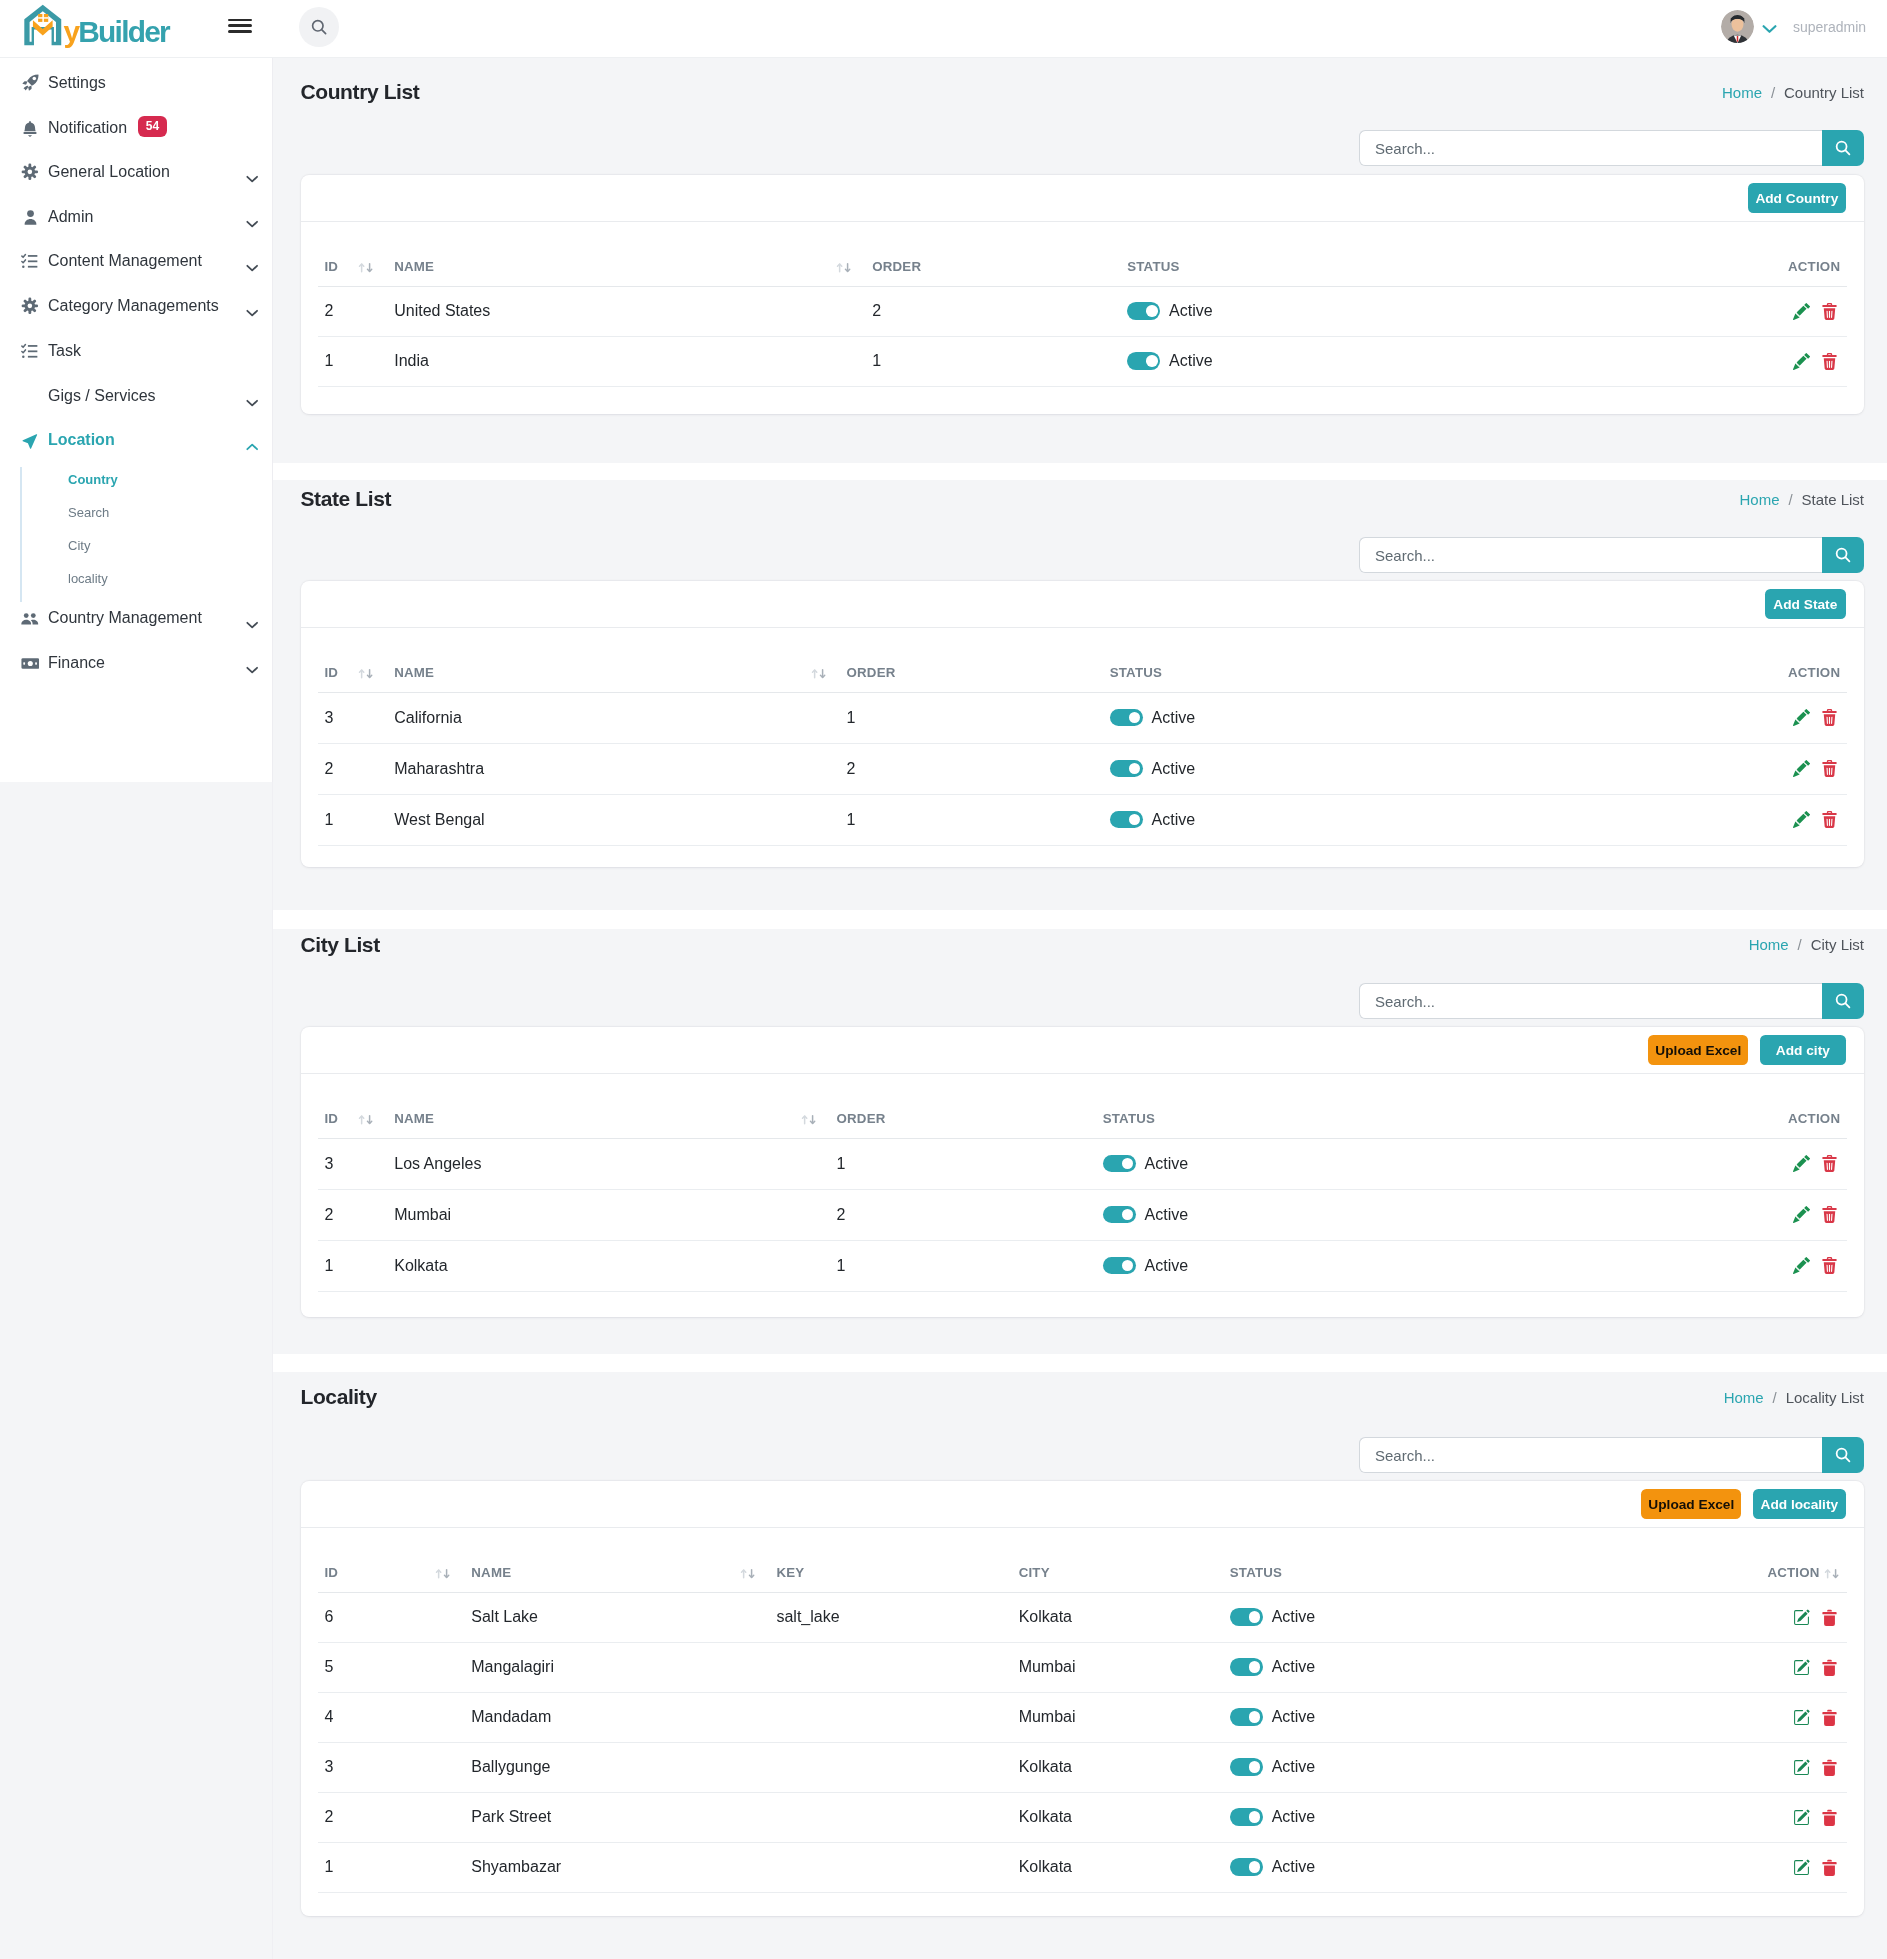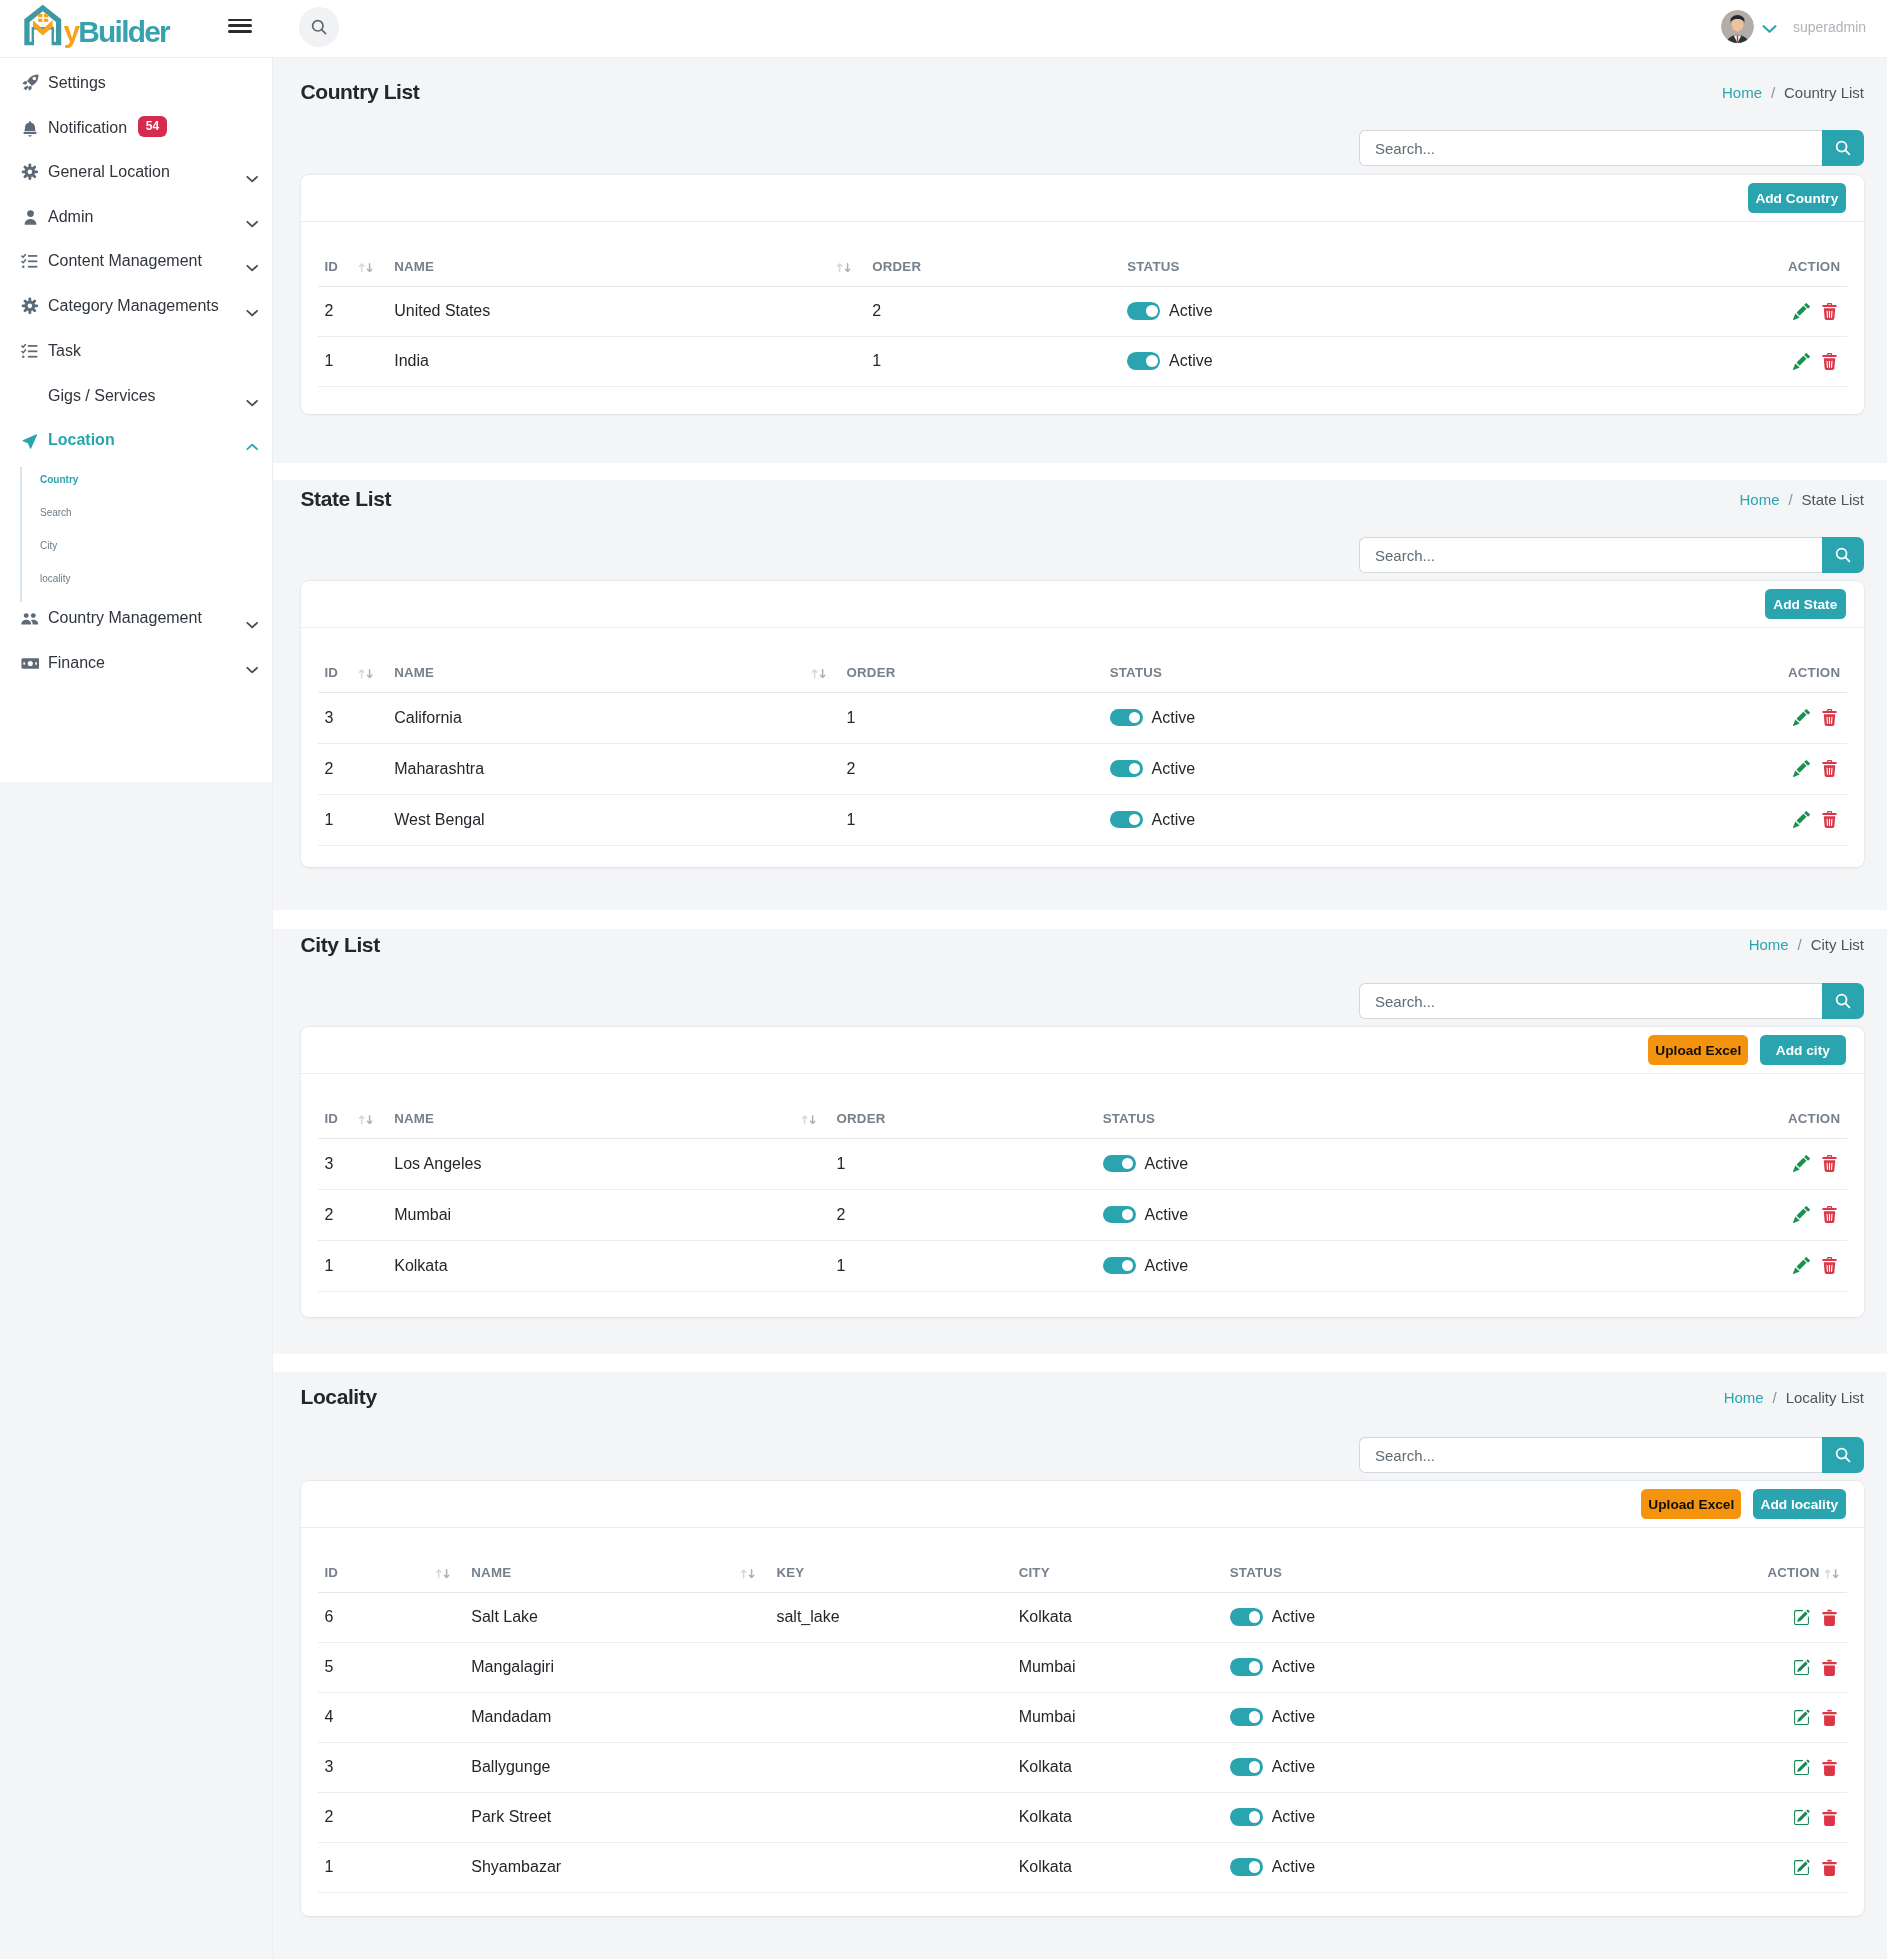--- a/index.html
+++ b/index.html
@@ -9,21 +9,21 @@
 .uchev { position:absolute; left:1762px; top:20.4px; }
 .uname { position:absolute; left:1793px; top:18.6px; font-size:14px; color:#aeb3bb; }
 .sbar { position:absolute; left:0; top:58px; width:273px; height:724px; background:#fff; border-right:0.9px solid #ededf1; z-index:4; }
 .lstrip { position:absolute; left:0; top:781px; width:273px; height:1178px; background:#f4f5f7; border-right:0.9px solid #efeff3; }
 .mi { position:absolute; left:0; width:273px; height:44px; display:flex; align-items:center; font-size:16px; color:#2f353c; }
 .mic { position:absolute; left:20.4px; width:19.5px; display:flex; justify-content:center; }
 .mi > span { position:absolute; left:48px; white-space:nowrap; }
 .mchev { position:absolute; left:246px; top:18.6px; }
 .mi.teal, .mi.teal > span { color:#2aa5b0; }
 .badge { display:inline-block; background:#d62a4f; color:#fff; font-size:12px; font-weight:bold; border-radius:6.2px; padding:3.5px 8px; margin-left:6.2px; position:relative; top:-1.8px; }
-.sub { position:absolute; left:40px; font-size:10px; color:#6d7b86; height:32px; display:flex; align-items:center; }
+.sub { position:absolute; left:68px; font-size:13px; color:#6d7b86; height:32px; display:flex; align-items:center; }
 .subact { color:#2aa5b0; font-weight:bold; }
 .subline { position:absolute; left:20.4px; top:409px; width:1.8px; height:135px; background:#d5e6f2; }
 .main { position:absolute; left:273px; top:58px; width:1615px; height:1902px; background:#fff; }
 .sec { position:absolute; left:0; width:1615px; background:#f4f5f7; }
 .title { position:absolute; left:27.5px; font-size:21px; font-weight:bold; color:#23262b; letter-spacing:-0.4px; }
 .crumb { position:absolute; right:24px; font-size:15px; color:#4f545b; }
 .crumb a { color:#2aa5b0; }
 .crumb .sl { color:#8a9096; margin:0 8.9px; }
 .search { position:absolute; left:1086px; width:505px; height:36px; display:flex; }
 .sinput { width:463px; height:36px; background:#fff; border:0.9px solid #d3d8dd; border-right:none; border-radius:6.2px 0 0 6.2px; font-size:15px; color:#5f6a72; line-height:35px; padding-left:15px; }

